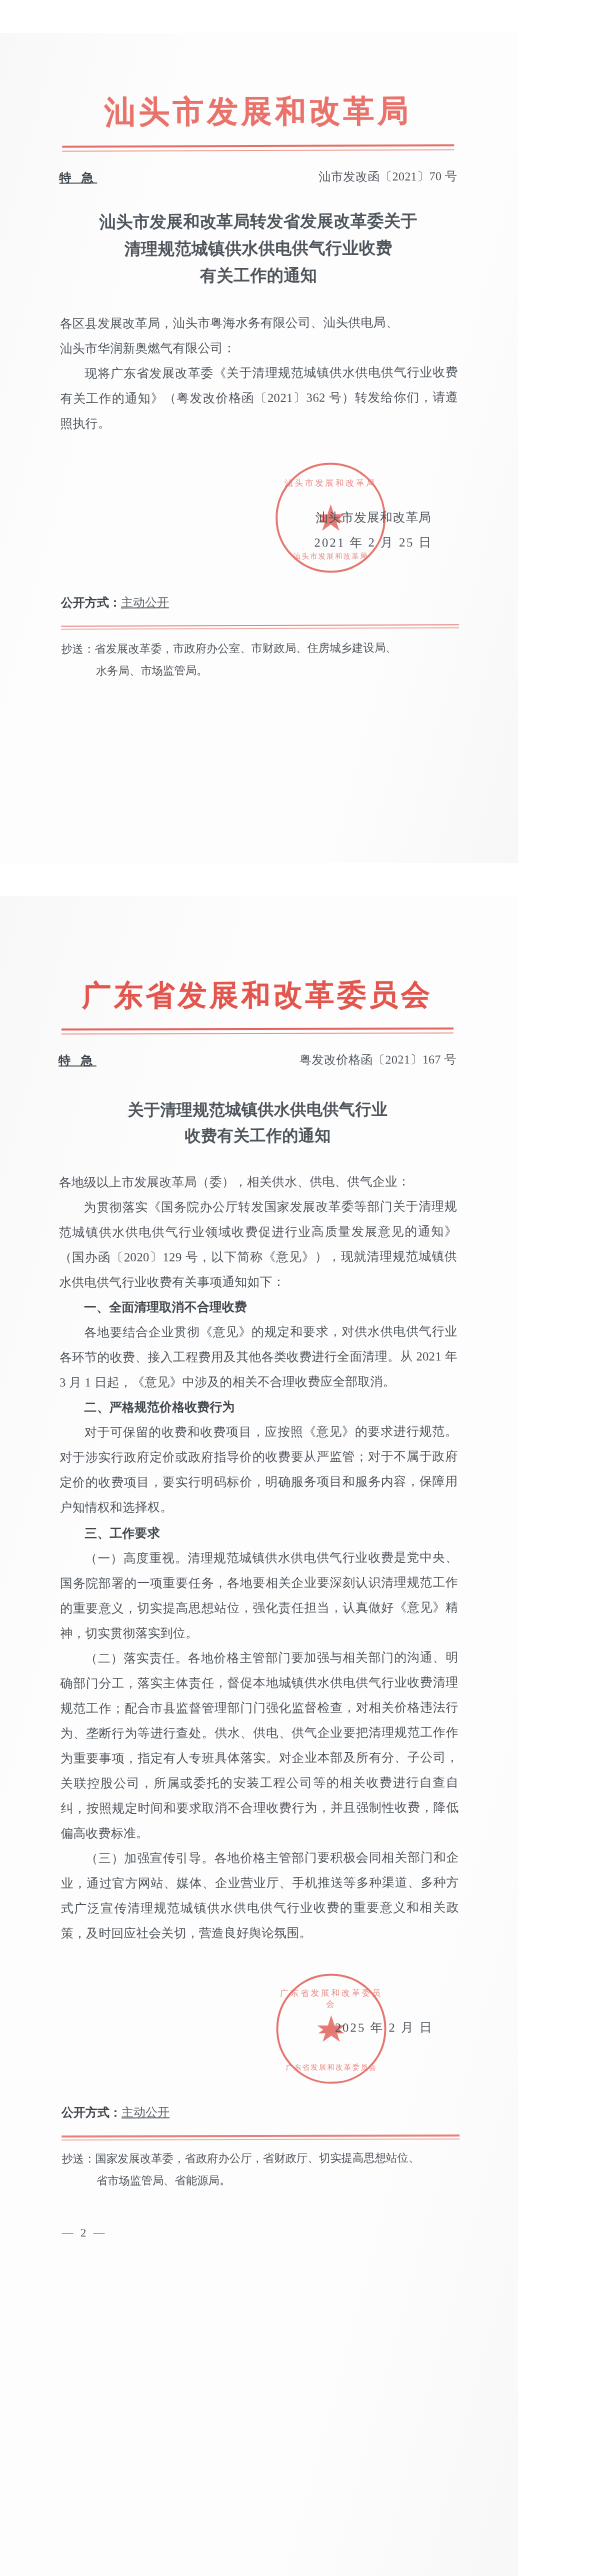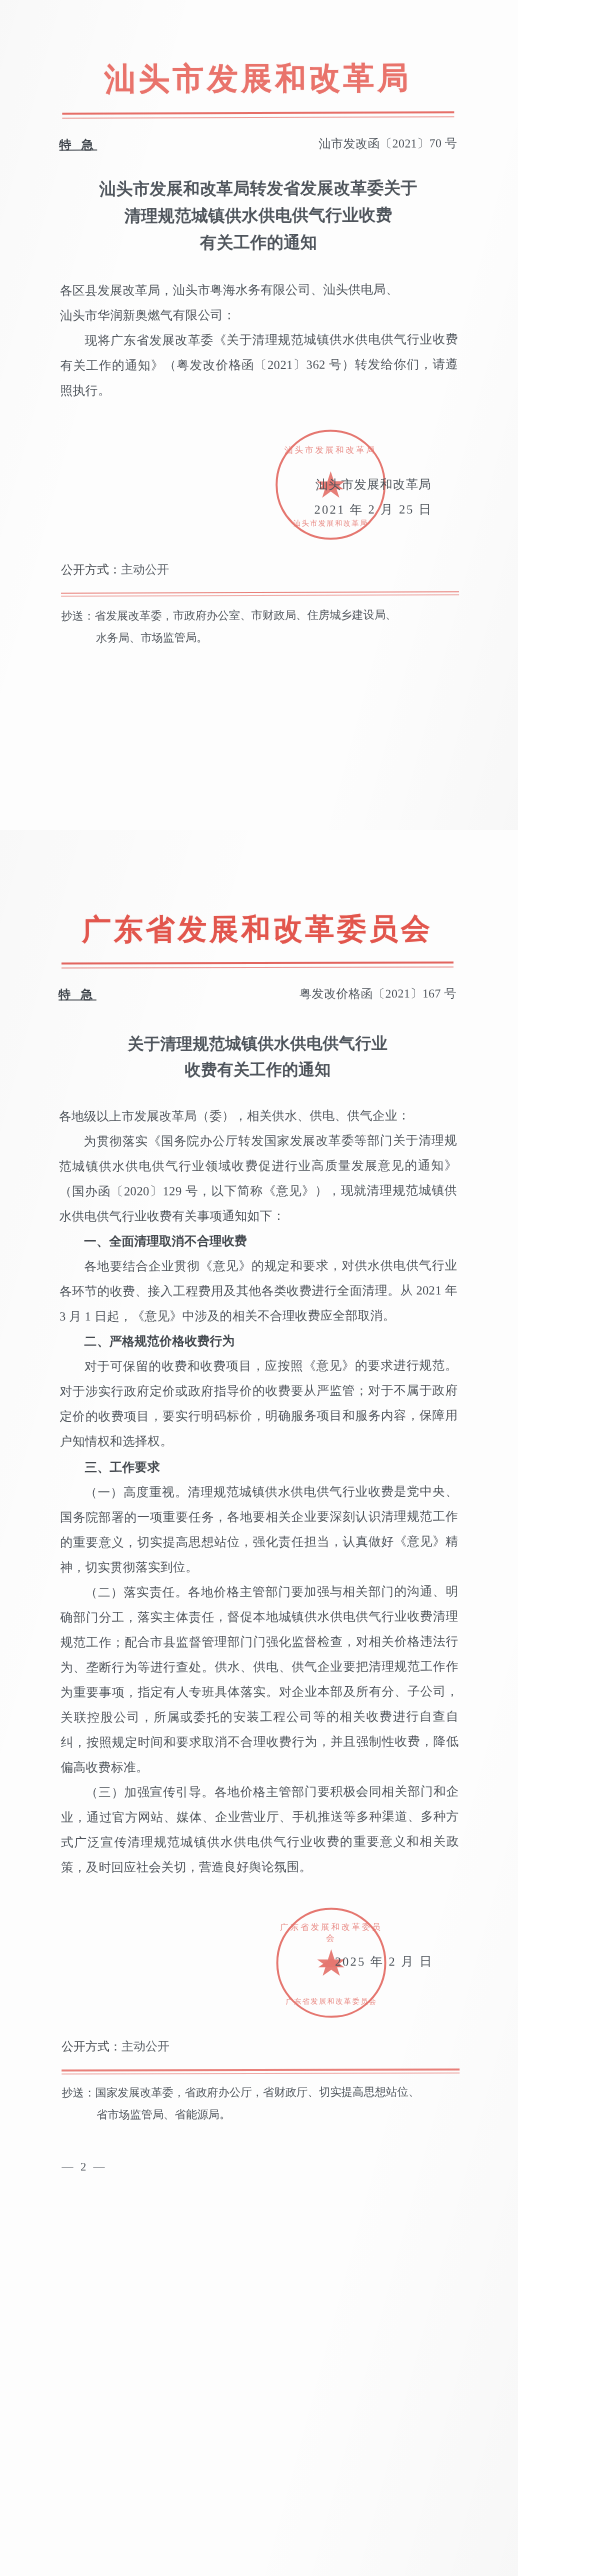--- a/index.html
+++ b/index.html
@@ -12,20 +12,21 @@
     font-family: "Liberation Serif", "DejaVu Serif", serif;
     color: #3a3f45;
     -webkit-font-smoothing: antialiased;
   }
 
   .page {
     position: relative;
     width: 518px;
     background: #ffffff;
     overflow: hidden;
+    margin-top: 33px;
   }
   .page-scan {
     background:
       linear-gradient(105deg, rgba(0,0,0,0.018) 0%, rgba(0,0,0,0) 28%, rgba(0,0,0,0) 72%, rgba(0,0,0,0.022) 100%),
       #fdfdfd;
   }
   
   .skew-1 { transform: rotate(-0.22deg); }
   .skew-2 { transform: rotate(-0.16deg); }
 
@@ -187,22 +188,22 @@
 
   
   .footer {
     margin: 0 60px;
   }
   .disclosure {
     font-size: 12px;
     color: #41464c;
     margin-top: 20px;
   }
-  .disclosure .label { font-weight: 400; }
-  .disclosure .value { color: #595f66; }
+  .disclosure .label { font-weight: 700; }
+  .disclosure .value { color: #595f66; text-decoration: underline; }
 
   .footer-rule {
     position: relative;
     height: 5.4px;
     margin-top: 13.8px;
   }
   .footer-rule::before,
   .footer-rule::after {
     content: "";
     position: absolute;

